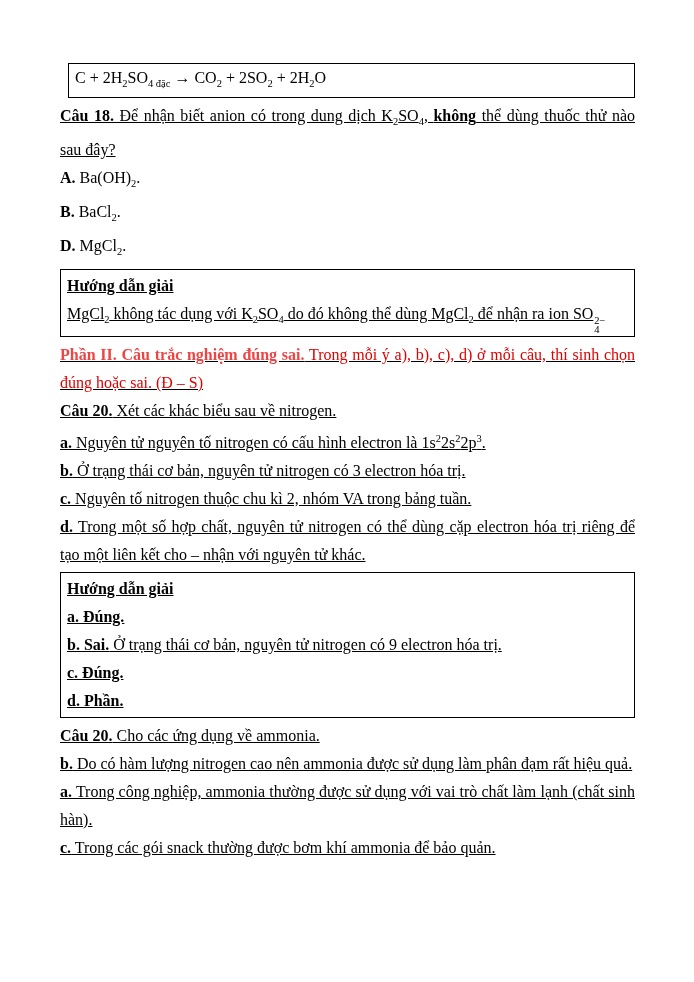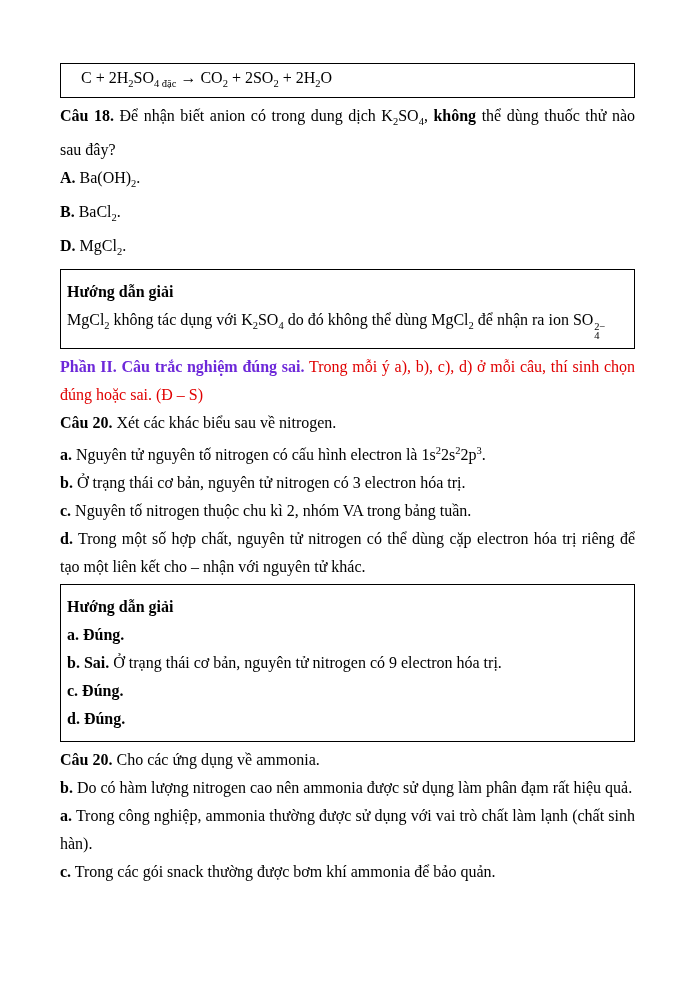--- a/index.html
+++ b/index.html
@@ -1,29 +1,29 @@
 <!DOCTYPE html>
 <html><head>
 <meta charset="utf-8">
 <style>
   html,body{margin:0;padding:0;background:#ffffff;}
   body{width:694px;height:982px;overflow:hidden;
        font-family:"Liberation Serif","DejaVu Serif",serif;
        font-size:16px;color:#000;}
   .page{position:relative;box-sizing:border-box;width:694px;height:982px;
         padding:63px 59px 0 60px;}
-  .para{margin:0;line-height:28px;text-align:justify;}
+  .para{margin:0;line-height:28px;text-align:justify;text-decoration:underline;}
   .line{margin:0;line-height:28px;text-align:left;}
   .box{border:1.5px solid #000;box-sizing:border-box;}
-  .eq-box{margin:0 0 4px 0;padding:1px 20px;}
+  .eq-box{margin:0 0 4px 8px;padding:1px 6px;}
   .eq-box .line{line-height:25px;}
-  .sol-box{margin:3px 0 4px 0;padding:8px 6px;}
+  .sol-box{margin:3px 0 4px 0;padding:2px 6px;text-decoration:underline;}
   span.b{font-weight:bold;}
   span.red{color:#e00000;}
-  span.bred{color:#6d28d9;font-weight:bold;}
+  span.bred{color:#ef4444;font-weight:bold;}
   span.sub{font-size:10.5px;vertical-align:-4px;}
   span.sup{font-size:10.5px;vertical-align:6px;}
   .stack{display:inline-flex;flex-direction:column;align-items:flex-start;
          font-size:10.5px;line-height:9px;vertical-align:-5px;padding-left:1px;}
 </style>
 </head>
 <body>
 
 <div class="page">
 
@@ -50,21 +50,21 @@
   <p class="para"><span class="b">a.</span><span> Nguyên tử nguyên tố nitrogen có cấu hình electron là 1s</span><span class="sup">2</span><span>2s</span><span class="sup">2</span><span>2p</span><span class="sup">3</span><span>.</span></p>
   <p class="para"><span class="b">b.</span><span> Ở trạng thái cơ bản, nguyên tử nitrogen có 3 electron hóa trị.</span></p>
   <p class="para"><span class="b">c.</span><span> Nguyên tố nitrogen thuộc chu kì 2, nhóm VA trong bảng tuần.</span></p>
   <p class="para"><span class="b">d.</span><span> Trong một số hợp chất, nguyên tử nitrogen có thể dùng cặp electron hóa trị riêng để tạo một liên kết cho – nhận với nguyên tử khác.</span></p>
 
   <div class="box sol-box">
     <p class="line"><span class="b">Hướng dẫn giải</span></p>
     <p class="line"><span class="b">a. Đúng.</span></p>
     <p class="line"><span class="b">b. Sai.</span><span> Ở trạng thái cơ bản, nguyên tử nitrogen có 9 electron hóa trị.</span></p>
     <p class="line"><span class="b">c. Đúng.</span></p>
-    <p class="line"><span class="b">d. Đúng.</span></p>
+    <p class="line"><span class="b">d. Phần.</span></p>
   </div>
 
   <p class="para"><span class="b">Câu 20.</span><span> Cho các ứng dụng về ammonia.</span></p>
   <p class="para"><span class="b">b.</span><span> Do có hàm lượng nitrogen cao nên ammonia được sử dụng làm phân đạm rất hiệu quả.</span></p>
   <p class="para"><span class="b">a.</span><span> Trong công nghiệp, ammonia thường được sử dụng với vai trò chất làm lạnh (chất sinh hàn).</span></p>
   <p class="para"><span class="b">c.</span><span> Trong các gói snack thường được bơm khí ammonia để bảo quản.</span></p>
 
 </div>
 
 </body></html>

